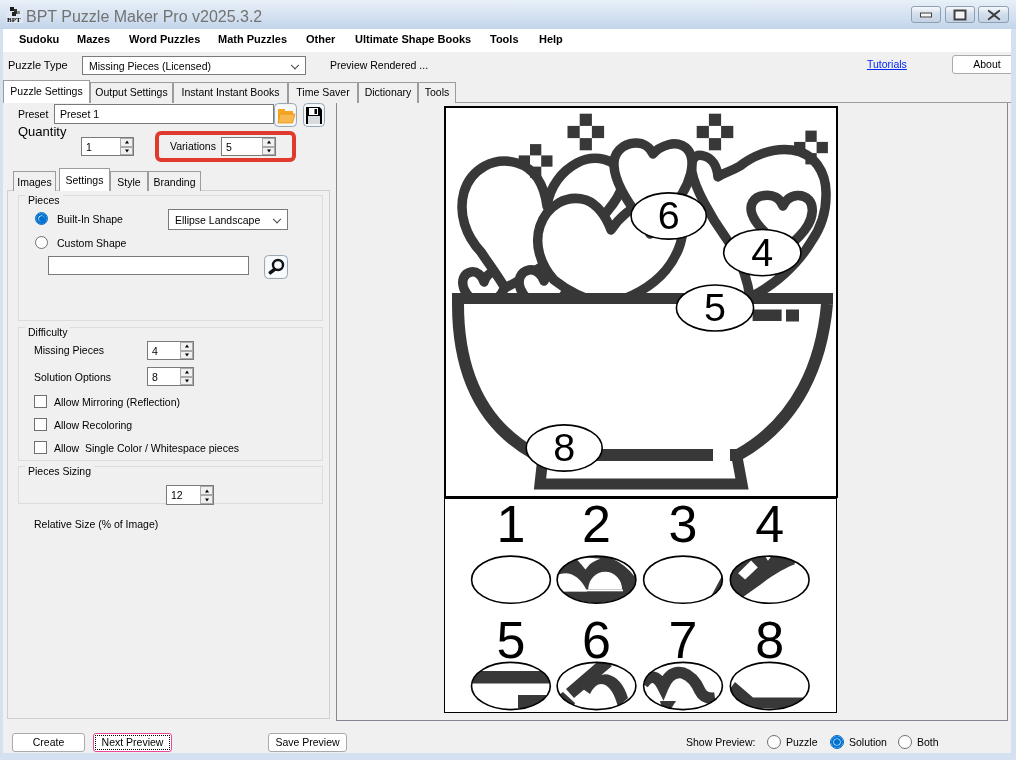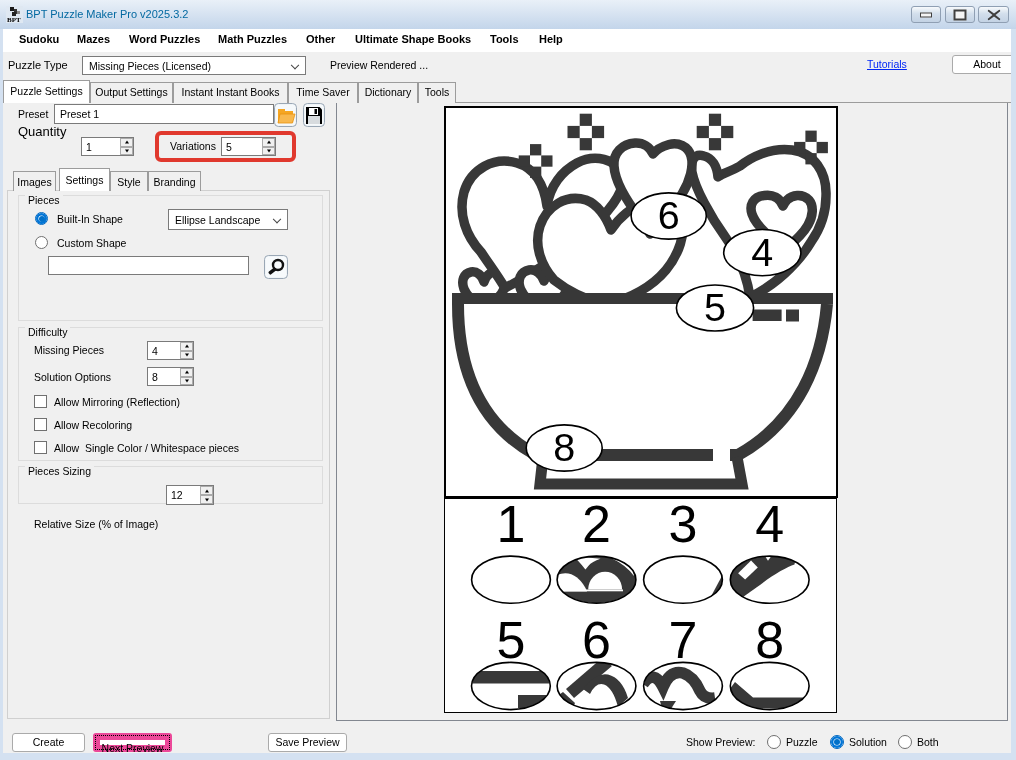--- a/index.html
+++ b/index.html
@@ -1,20 +1,20 @@
 <!DOCTYPE html>
 <html><head>
 <meta charset="utf-8">
 <style>
 * { margin:0; padding:0; box-sizing:border-box; }
 html,body { width:1016px; height:760px; overflow:hidden; }
 body { font-family:"Liberation Sans", sans-serif; font-size:10.5px; color:#000; background:#f0f0f0; position:relative; }
 .abs { position:absolute; }
 #titlebar { left:0; top:0; width:1016px; height:29px; background:linear-gradient(#e9f0f8,#c3d5ea); }
-#title-text { left:26px; top:8px; color:#0369a1; font-size:11px; }
+#title-text { left:26px; top:8px; color:#737373; font-size:16px; }
 .winbtn { top:6px; height:17px; border:1px solid #8f9fb3; border-radius:3px; background:linear-gradient(#f8fafc,#d3dfec 45%,#c3d2e4); }
 .winbtn .glyph { position:absolute; left:50%; top:50%; transform:translate(-50%,-50%); }
 #menubar { left:0; top:29px; width:1016px; height:23px; background:#fff; }
 .menuitem { position:absolute; top:33px; font-weight:bold; font-size:11px; }
 #toolbar { left:0; top:52px; width:1016px; height:28px; background:#f0f0f0; }
 .lbl { position:absolute; font-size:10.5px; line-height:13px; white-space:nowrap; }
 .tbox { position:absolute; background:#fff; border:1px solid #7a7a7a; font-size:10.5px; }
 .combo { position:absolute; background:#fff; border:1px solid #7a7a7a; font-size:10.5px;padding-left:6px; }
 .combo .txt { position:absolute; left:6px; top:50%; transform:translateY(-50%); white-space:nowrap; }
 .combo .chev { position:absolute; right:7px; top:50%; transform:translateY(-62%) rotate(45deg); width:6px; height:6px; border-right:1.4px solid #444; border-bottom:1.4px solid #444; }
@@ -341,21 +341,21 @@
   <ellipse cx="325.7" cy="81.7" rx="39.4" ry="23.6"></ellipse>
   <ellipse cx="66.9" cy="188" rx="39.4" ry="23.6"></ellipse>
   <ellipse cx="152.5" cy="188" rx="39.4" ry="23.6"></ellipse>
   <ellipse cx="239" cy="188" rx="39.4" ry="23.6"></ellipse>
   <ellipse cx="325.7" cy="188" rx="39.4" ry="23.6"></ellipse>
  </g>
 </svg>
 
 <div class="abs" style="left:0; top:721px; width:1016px; height:32px; background:#f0f0f0;"></div>
 <div class="btn" style="left:12px; top:733px; width:73px; height:19px; line-height:17px;">Create</div>
-<div class="btn" style="left:93px; top:733px; width:79px; height:19px; line-height:17px; border:7px solid #ec4899; outline:1px dotted #000; outline-offset:-3px;">Next Preview</div>
+<div class="btn" style="left:93px; top:733px; width:79px; height:19px; line-height:17px; border:1px solid #ec4899; outline:1px dotted #000; outline-offset:-3px;">Next Preview</div>
 <div class="btn" style="left:268px; top:733px; width:79px; height:19px; line-height:17px;">Save Preview</div>
 <div class="lbl" style="left:686px; top:736px;">Show Preview:</div>
 <div class="radio" style="left:767px; top:735px; width:14px; height:14px;"></div>
 <div class="lbl" style="left:786px; top:736px;">Puzzle</div>
 <div class="radio on" style="left:830px; top:735px; width:14px; height:14px;"></div>
 <div class="lbl" style="left:849px; top:736px;">Solution</div>
 <div class="radio" style="left:898px; top:735px; width:14px; height:14px;"></div>
 <div class="lbl" style="left:917px; top:736px;">Both</div>
 
 <div class="abs" style="left:0; top:29px; width:3px; height:731px; background:#d4e1f1; z-index:5;"></div>

